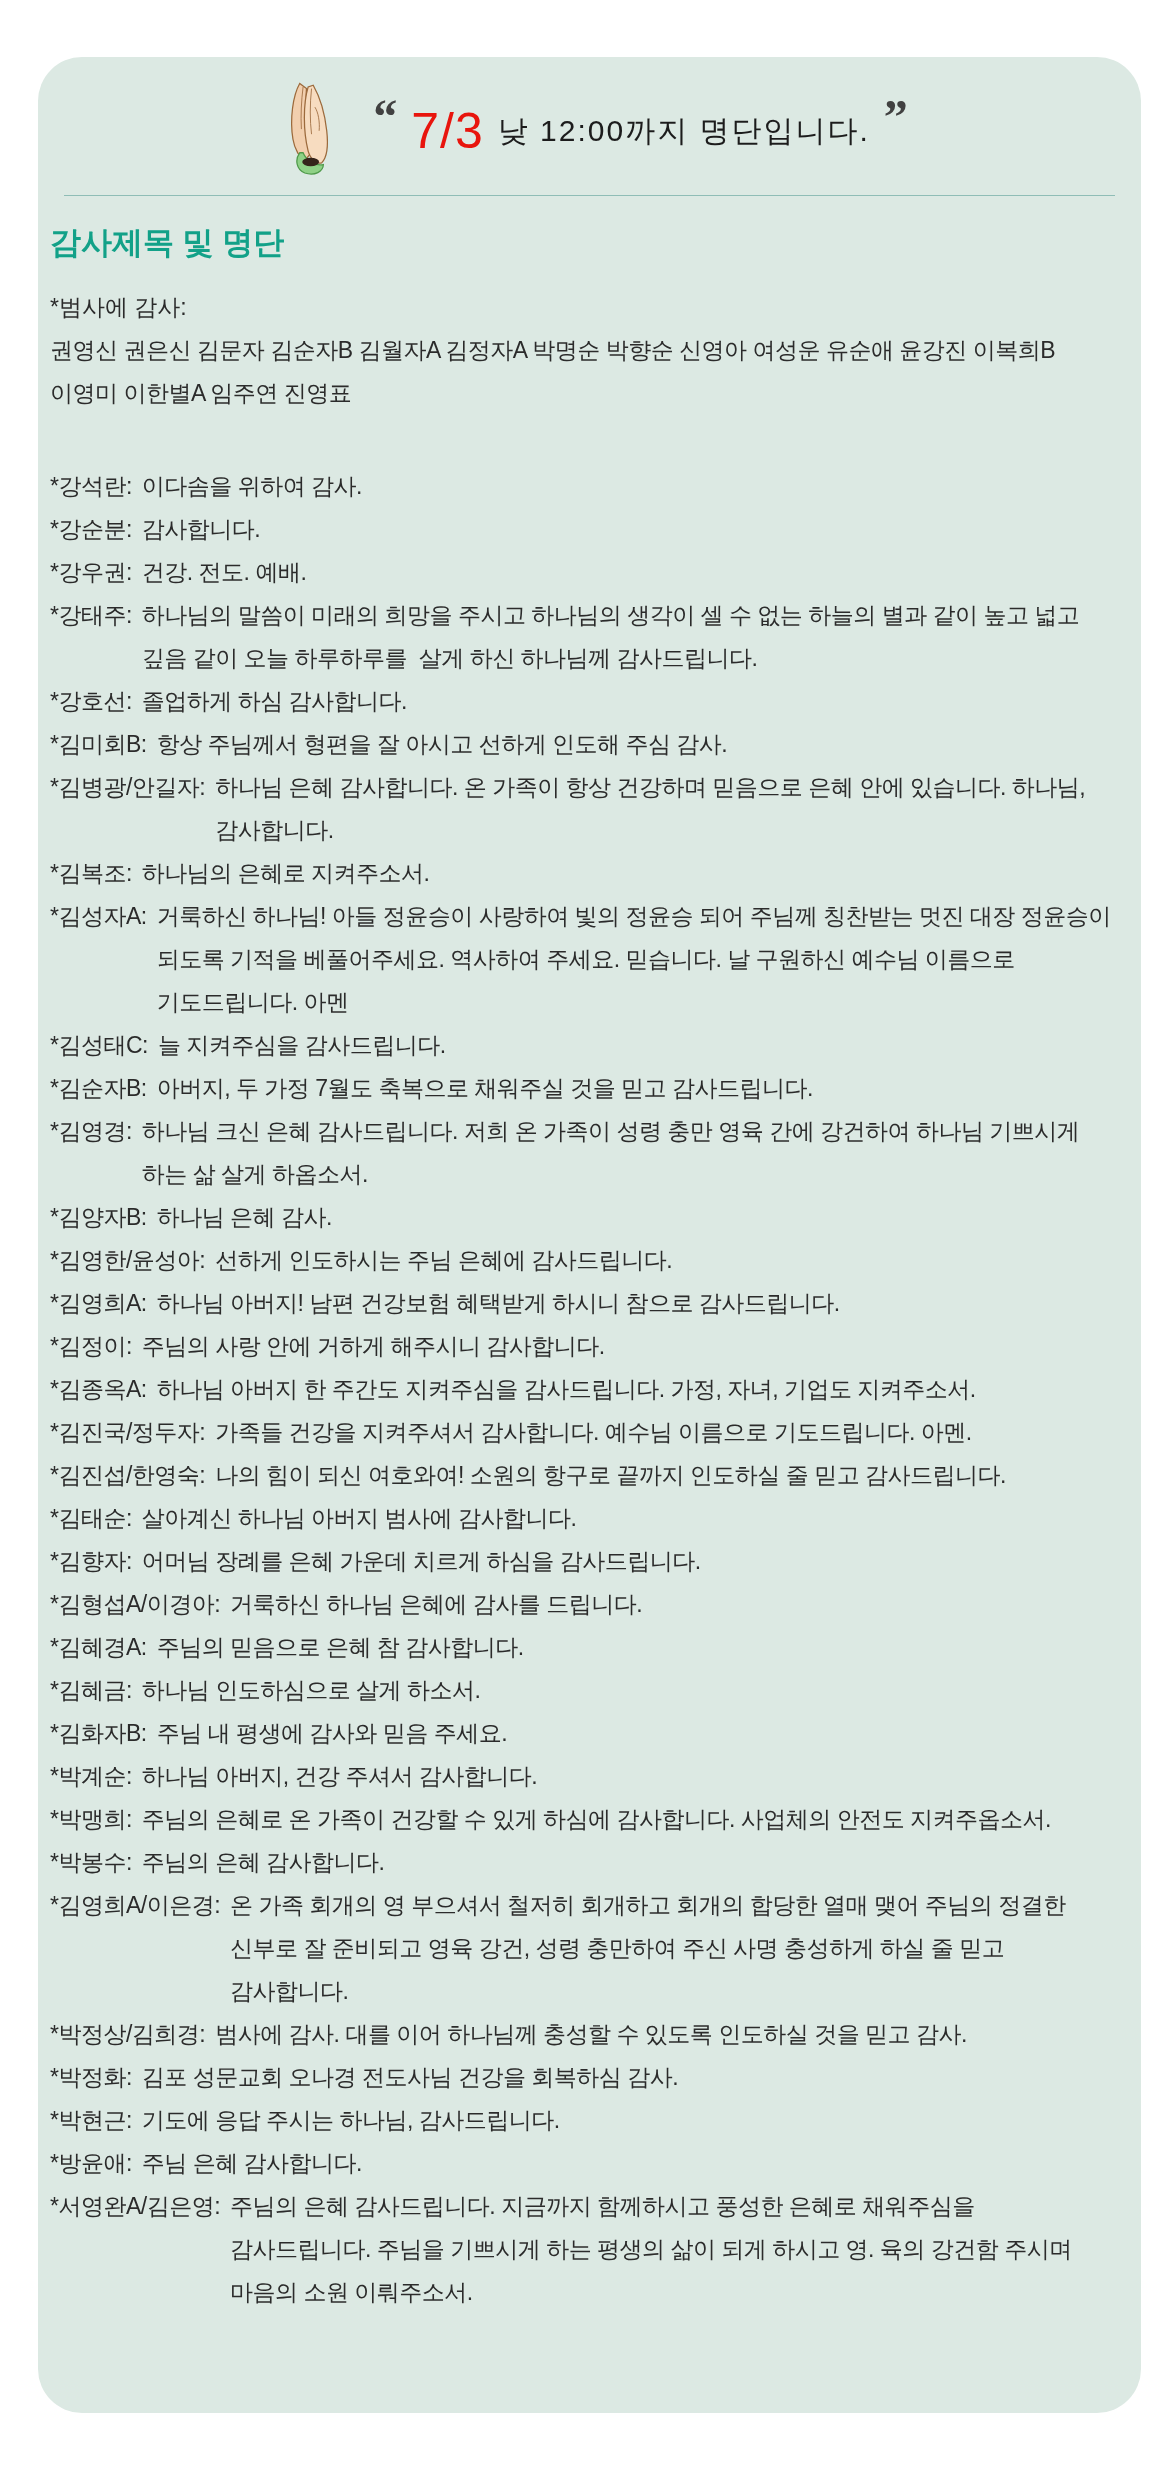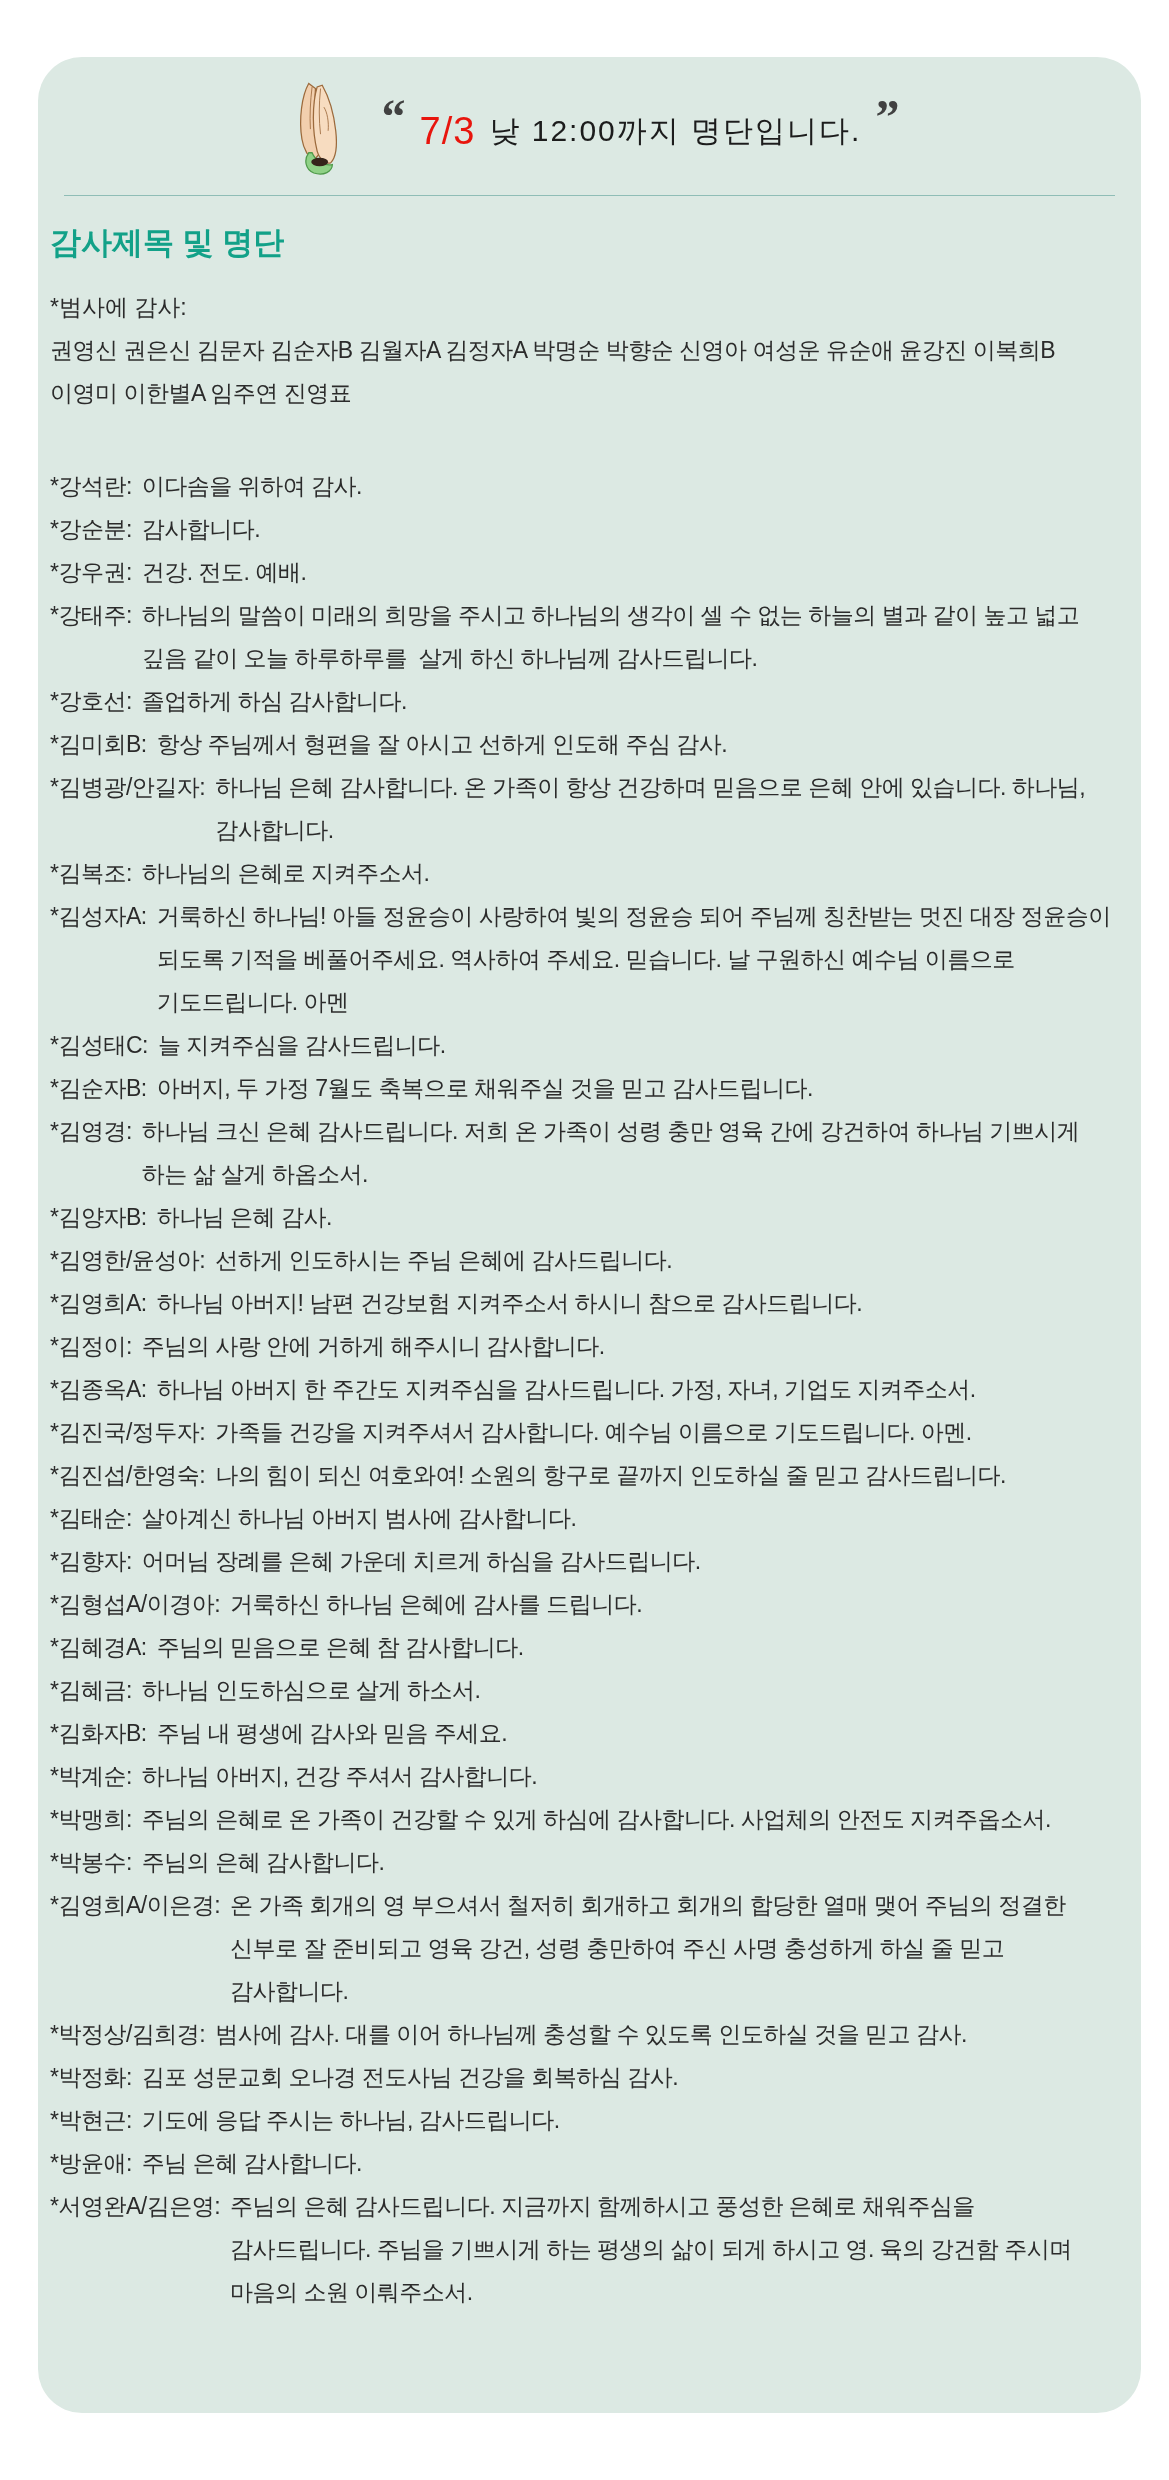--- a/index.html
+++ b/index.html
@@ -23,21 +23,21 @@
   .header{
     height:138px;display:flex;align-items:center;justify-content:center;
     gap:26px;padding-top:10px;box-sizing:border-box;
   }
   .hands{flex:0 0 auto;display:block;margin-top:-4px;}
   .quote-line{display:flex;align-items:center;gap:14px;white-space:nowrap;}
   .qmark{
     font-family:"Liberation Serif","DejaVu Serif",serif;font-weight:bold;
     font-size:48px;color:var(--quote);line-height:1;position:relative;top:-14px;
   }
-  .date{font-size:38px;color:var(--accent-red);letter-spacing:1px;}
+  .date{font-size:50px;color:var(--accent-red);letter-spacing:1px;}
   .msg{font-size:30px;color:#1c1c1c;letter-spacing:2px;}
   .divider{border:none;border-top:1px solid var(--divider);margin:0 26px;}
   .bodywrap{padding:26px 28px 0 12px;}
   .title{
     margin:0 0 22px 0;font-size:31px;font-weight:bold;color:var(--title-color);
     letter-spacing:0px;
   }
   .bumsa-label{font-size:23px;line-height:43px;}
   .bumsa-names{
     margin:0 0 50px 0;font-size:23px;line-height:43px;letter-spacing:-0.5px;
@@ -130,21 +130,21 @@
         <div class="entry">
           <span class="entry-name">*김양자B:</span>
           <span class="entry-text">하나님 은혜 감사.</span>
         </div>
         <div class="entry">
           <span class="entry-name">*김영한/윤성아:</span>
           <span class="entry-text">선하게 인도하시는 주님 은혜에 감사드립니다.</span>
         </div>
         <div class="entry">
           <span class="entry-name">*김영희A:</span>
-          <span class="entry-text">하나님 아버지! 남편 건강보험 지켜주소서 하시니 참으로 감사드립니다.</span>
+          <span class="entry-text">하나님 아버지! 남편 건강보험 혜택받게 하시니 참으로 감사드립니다.</span>
         </div>
         <div class="entry">
           <span class="entry-name">*김정이:</span>
           <span class="entry-text">주님의 사랑 안에 거하게 해주시니 감사합니다.</span>
         </div>
         <div class="entry">
           <span class="entry-name">*김종옥A:</span>
           <span class="entry-text">하나님 아버지 한 주간도 지켜주심을 감사드립니다. 가정, 자녀, 기업도 지켜주소서.</span>
         </div>
         <div class="entry">

